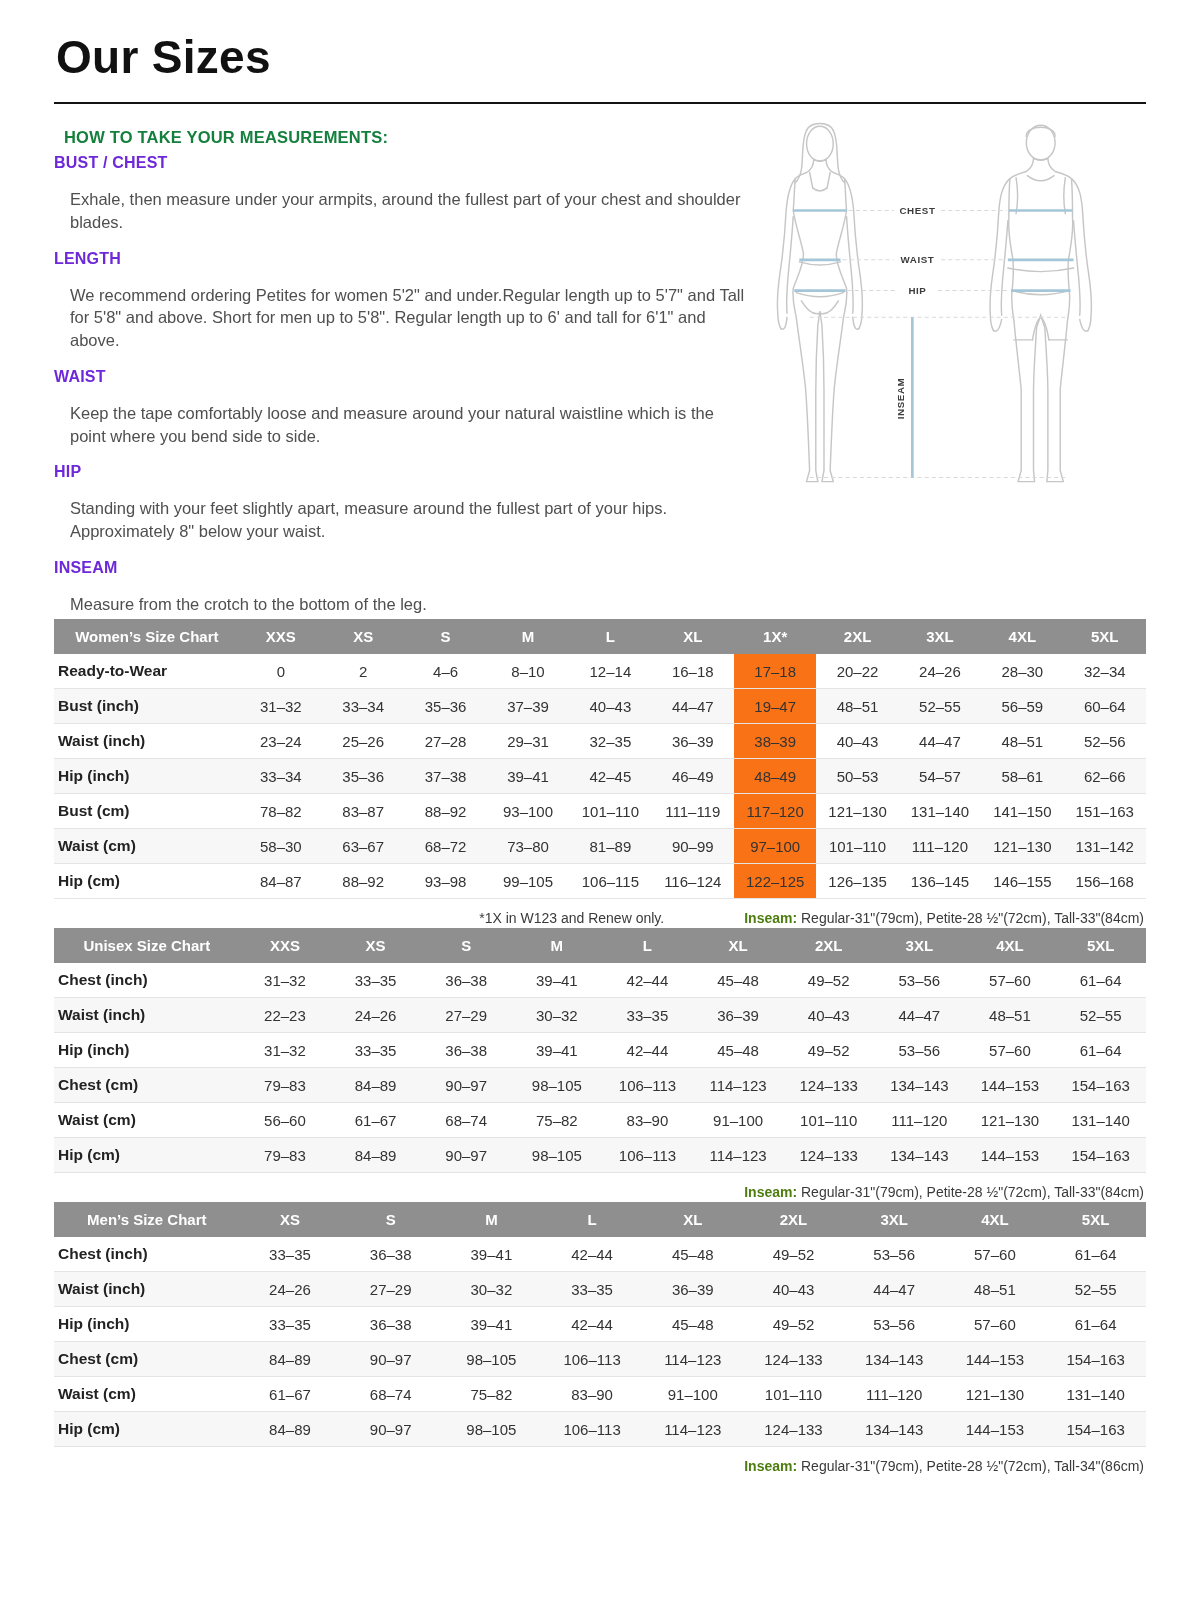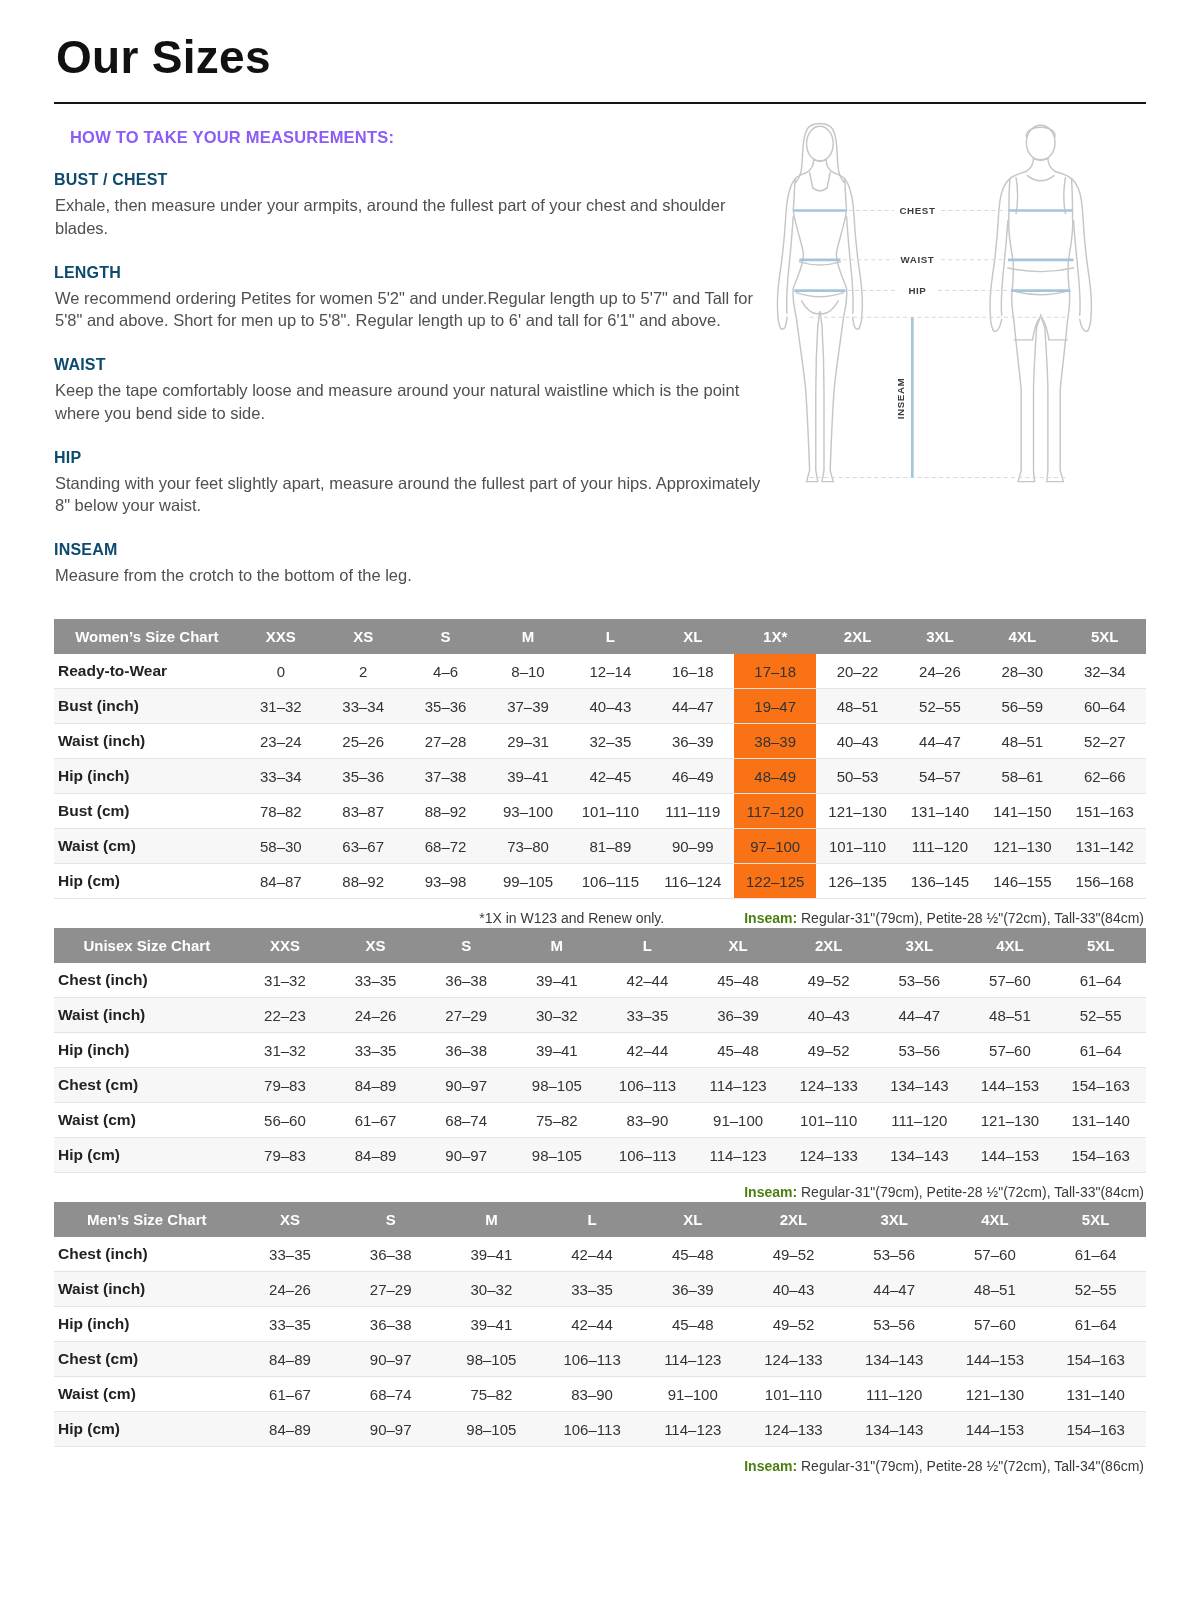--- a/index.html
+++ b/index.html
@@ -5,23 +5,23 @@
   * { box-sizing: border-box; }
   html, body { margin: 0; padding: 0; background: #ffffff; }
   body { font-family: "Liberation Sans", sans-serif; color: #333; }
   .page { width: 1148px; min-height: 1600px; padding: 24px 28px 30px; margin: 0 auto; }
 
   h1.page-title { font-size: 46px; font-weight: bold; color: #111; margin: 6px 0 18px 2px; letter-spacing: 0.3px; }
   hr.title-rule { border: none; border-top: 2px solid #141414; margin: 0 0 10px; }
 
   .top { position: relative; min-height: 505px; }
   .instructions { width: 710px; padding-top: 14px; }
-  .instructions h2 { font-size: 16.5px; font-weight: bold; color: #8b5cf6; margin: 0 16px 6px; letter-spacing: 0.2px; }
-  .instructions h3 { font-size: 16px; font-weight: bold; color: #0c4a6e; margin: 24px 0 5px; letter-spacing: 0.2px; }
-  .instructions p { font-size: 16.5px; color: #4f4f4f; margin: 1px; line-height: 1.38; }
+  .instructions h2 { font-size: 16.5px; font-weight: bold; color: #15803d; margin: 0 10px 6px; letter-spacing: 0.2px; }
+  .instructions h3 { font-size: 16px; font-weight: bold; color: #6d28d9; margin: 7px 0 5px; letter-spacing: 0.2px; }
+  .instructions p { font-size: 16.5px; color: #4f4f4f; margin: 16px; line-height: 1.38; }
 
   .diagram { position: absolute; top: 2px; right: 18px; width: 380px; }
   .diagram svg { display: block; }
   .diagram text { font-family: "Liberation Sans", sans-serif; letter-spacing: 0.6px; }
 
   section.chart-section { }
   table.size-table { width: 100%; border-collapse: collapse; table-layout: fixed; }
   table.size-table thead th { background: #8f8f8f; color: #ffffff; font-weight: bold; font-size: 15px; padding: 9px 3px; text-align: center; }
   table.size-table tbody tr { border-bottom: 1px solid #e4e4e4; }
   table.size-table tbody tr:nth-child(even) { background: #f7f7f7; }
@@ -195,21 +195,21 @@
               <td>23–24</td>
               <td>25–26</td>
               <td>27–28</td>
               <td>29–31</td>
               <td>32–35</td>
               <td>36–39</td>
               <td class="hl">38–39</td>
               <td>40–43</td>
               <td>44–47</td>
               <td>48–51</td>
-              <td>52–27</td>
+              <td>52–56</td>
             </tr>
             <tr>
               <th>Hip (inch)</th>
               <td>33–34</td>
               <td>35–36</td>
               <td>37–38</td>
               <td>39–41</td>
               <td>42–45</td>
               <td>46–49</td>
               <td class="hl">48–49</td>

